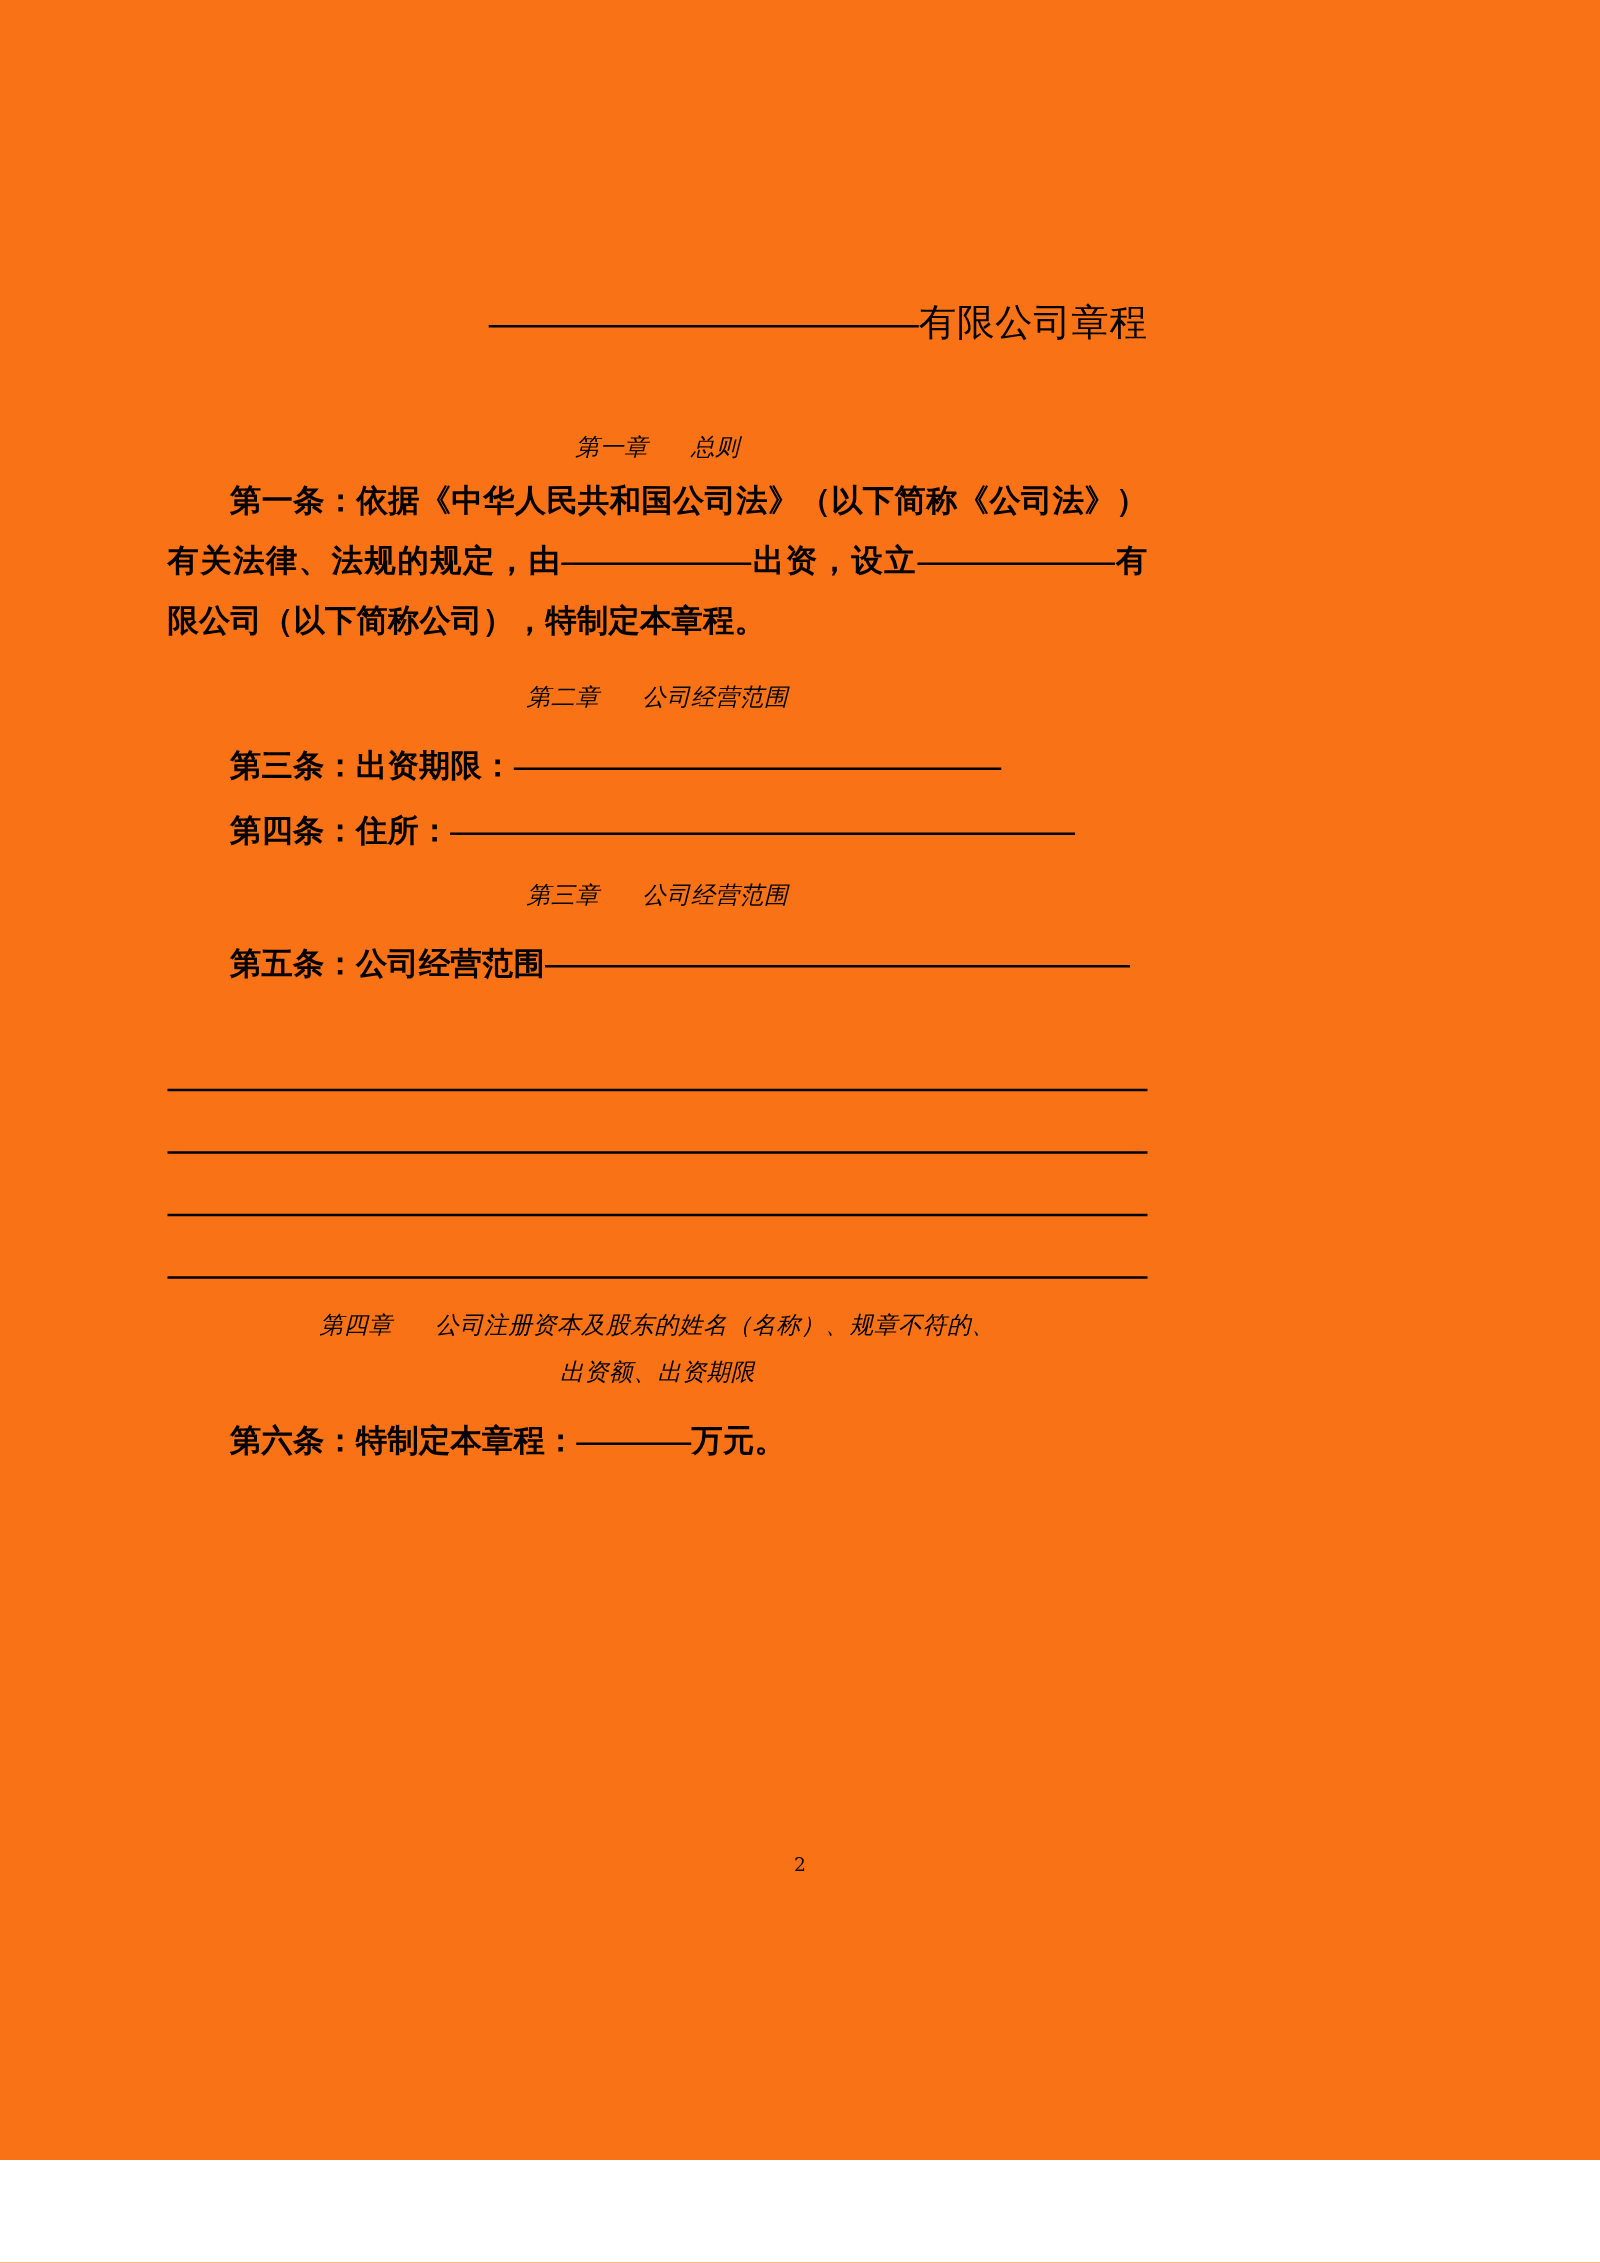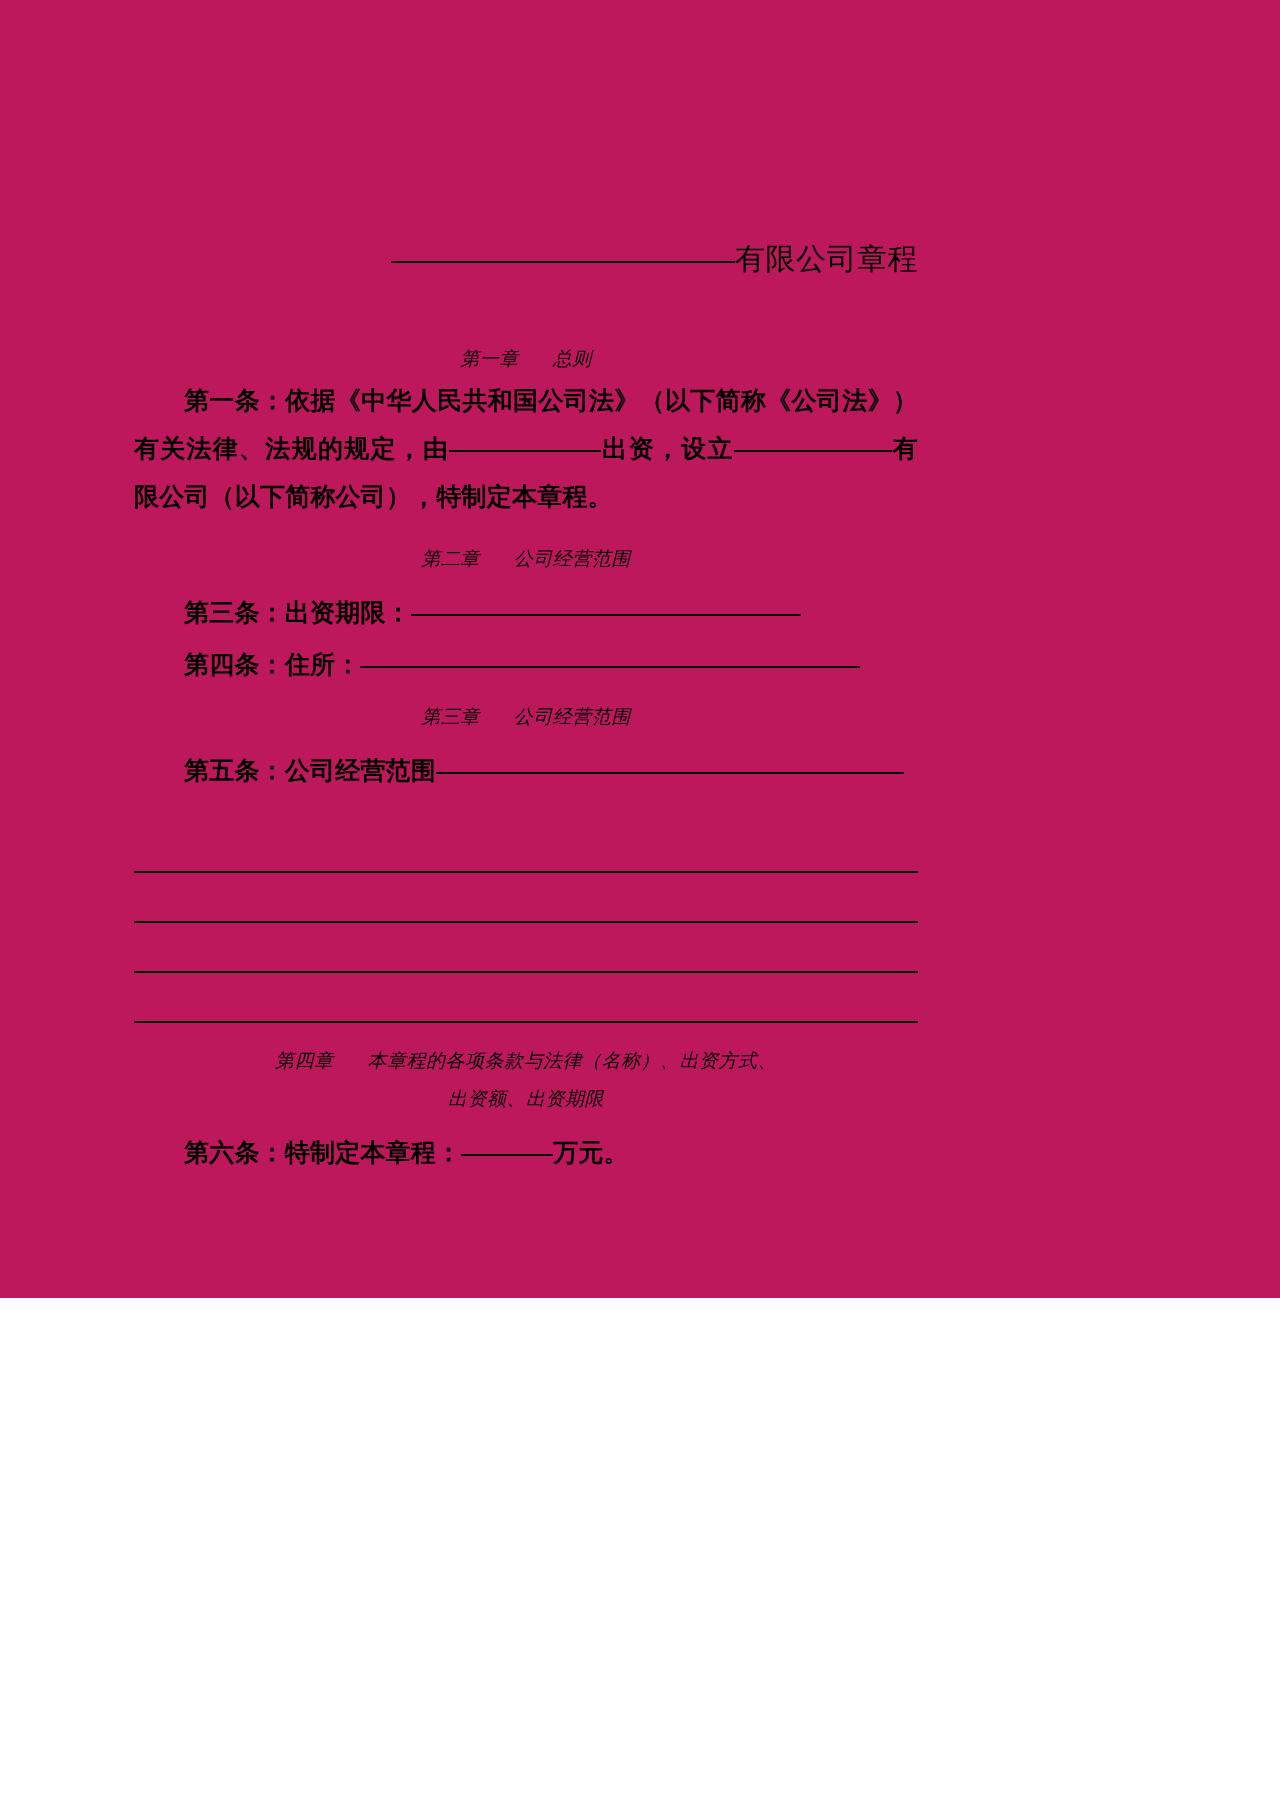--- a/index.html
+++ b/index.html
@@ -8,23 +8,23 @@
     padding: 0;
     background: #ffffff;
   }
   body {
     font-family: "DejaVu Serif", "Liberation Serif", serif;
     color: #000000;
   }
   .page {
     position: relative;
     width: 1280px;
-    height: 1298px;
+    height: 1728px;
     margin: 0 auto;
-    background: #be185d;
+    background: #f97316;
     overflow: hidden;
     box-sizing: border-box;
   }
   .content {
     position: absolute;
     left: 134px;
     top: 0;
     width: 784px;
   }
 
@@ -155,21 +155,21 @@
     </div>
 
     <div class="rule-lines">
       <div class="rule-line"></div>
       <div class="rule-line"></div>
       <div class="rule-line"></div>
       <div class="rule-line"></div>
     </div>
 
     <div class="chapter chapter-4">
-      <span>第四章</span><span class="gap"></span><span>本章程的各项条款与法律（名称）、出资方式、</span>
+      <span>第四章</span><span class="gap"></span><span>公司注册资本及股东的姓名（名称）、规章不符的、</span>
       <span class="line2">出资额、出资期限</span>
     </div>
 
     <div class="para indent art-6">
       <span>第六条：特制定本章程：</span><span class="blank b-capital"></span><span>万元。</span>
     </div>
 
   </div>
 
   <div class="page-number">2</div>

